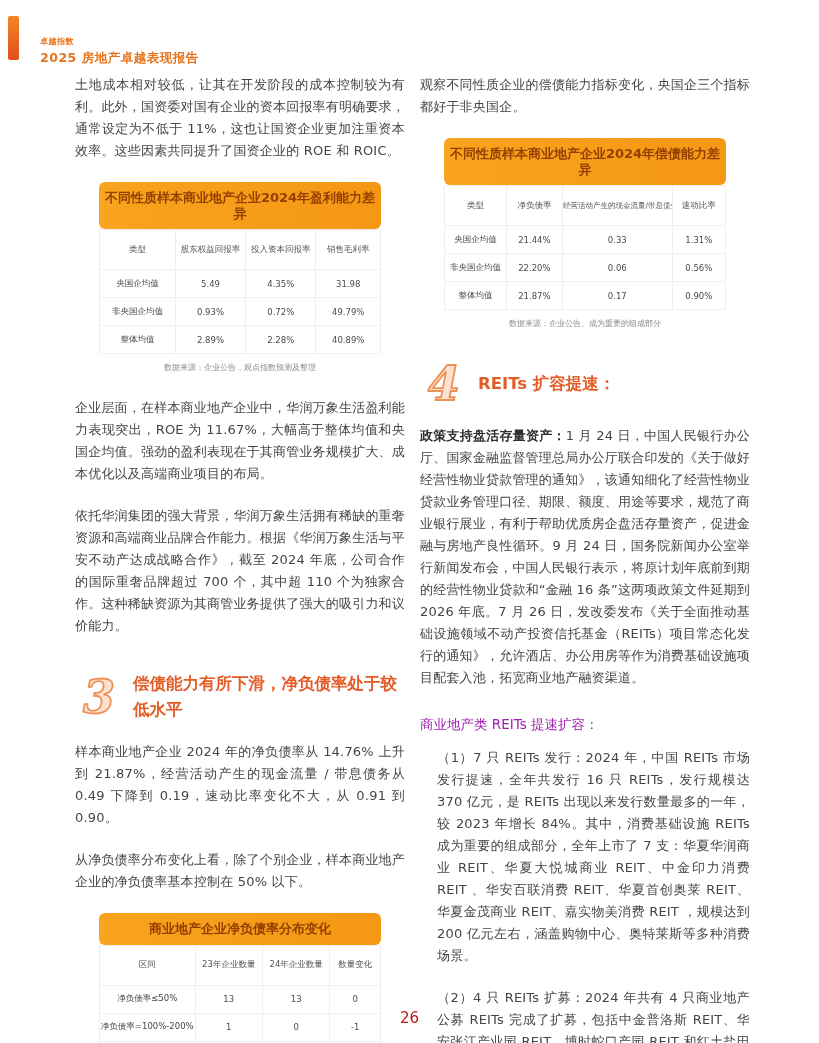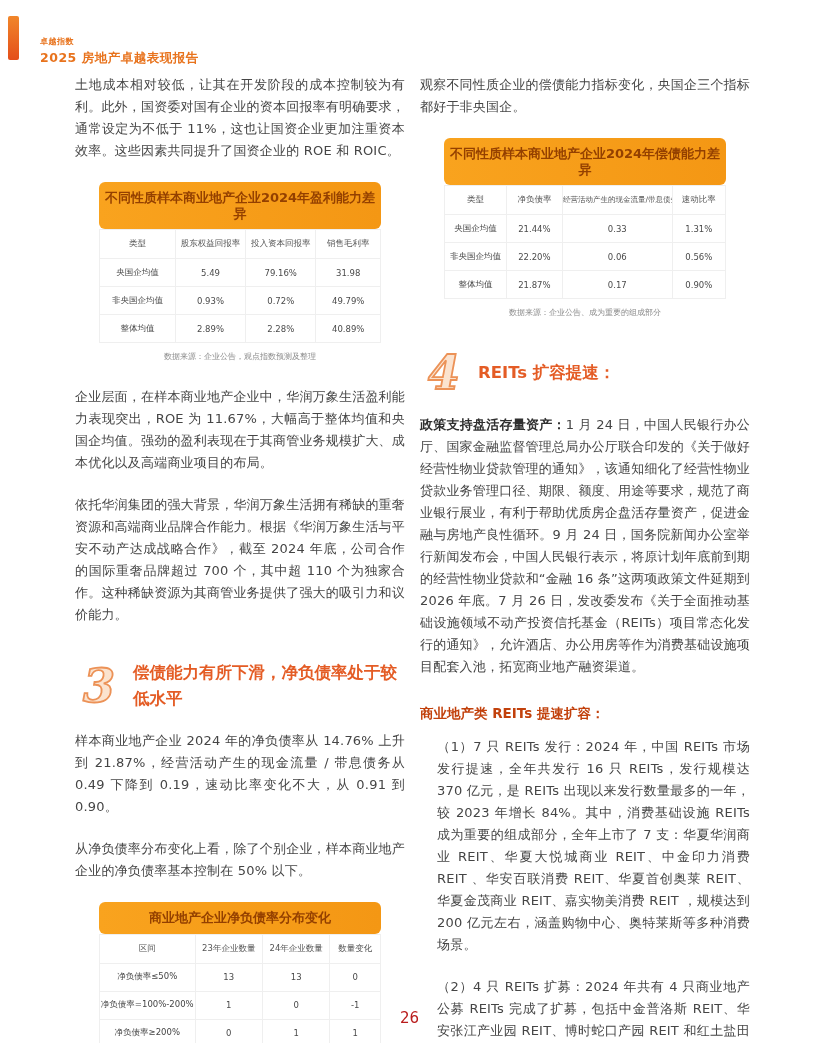--- a/index.html
+++ b/index.html
@@ -23,21 +23,21 @@
 
   
   .columns { display: flex; padding: 12px 69px 0 75px; gap: 15px; }
   .col { flex: 0 0 330px; width: 330px; }
 
   .body-text {
     font-size: 13px; line-height: 22px; text-align: justify;
     color: #454545; letter-spacing: 0.2px; margin-bottom: 20px;
   }
   .body-text .lead { font-weight: bold; color: #2f2f2f; }
-  .bold-line { font-size: 13.5px; font-weight: bold; color: #c2410c; line-height: 22px; margin-bottom: 12px; }
+  .bold-line { font-size: 13.5px; font-weight: normal; color: #a21caf; line-height: 22px; margin-bottom: 12px; }
   .indented { padding-left: 17px; }
 
   
   .section-heading { display: flex; align-items: center; margin: 34px 0 18px 8px; }
   .section-number {
     font-family: "DejaVu Serif", "Liberation Serif", serif;
     font-style: italic; font-weight: bold; font-size: 46px; line-height: 1;
     color: #fbe3cf; -webkit-text-stroke: 1.8px #ec9257;
     margin-right: 18px; flex: 0 0 auto;
   }
@@ -48,21 +48,21 @@
   .table-title {
     background: linear-gradient(90deg, #f9a31e 0%, #f49714 100%);
     color: #944000; font-size: 13px; font-weight: bold;
     text-align: center; padding: 8px 4px; line-height: 1.2; border-radius: 6px;
   }
   .data-table table { width: 100%; border-collapse: collapse; table-layout: fixed; }
   .data-table th, .data-table td {
     font-size: 8.5px; color: #4a4a4a; text-align: center; vertical-align: middle;
     border: 1px solid #efefef; white-space: nowrap; overflow: hidden;
   }
-  .data-table th { font-weight: normal; color: #555; height: 29px; background: #fff; }
+  .data-table th { font-weight: normal; color: #555; height: 40px; background: #fff; }
   .data-table td { height: 28px; }
   .data-table .row-label { color: #444; }
   .table-source { font-size: 8px; color: #8a8a8a; text-align: center; padding: 8px 0 2px 0; }
 
   
   .page-number {
     position: absolute; bottom: 16px; left: 0; width: 100%;
     text-align: center; font-size: 15px; color: #b91c1c;
   }
 </style>
@@ -99,21 +99,21 @@
               <th>类型</th>
               <th>股东权益回报率</th>
               <th>投入资本回报率</th>
               <th>销售毛利率</th>
             </tr>
           </thead>
           <tbody>
             <tr>
               <td class="row-label">央国企均值</td>
               <td>5.49</td>
-              <td>79.16%</td>
+              <td>4.35%</td>
               <td>31.98</td>
             </tr>
             <tr>
               <td class="row-label">非央国企均值</td>
               <td>0.93%</td>
               <td>0.72%</td>
               <td>49.79%</td>
             </tr>
             <tr>
               <td class="row-label">整体均值</td>

